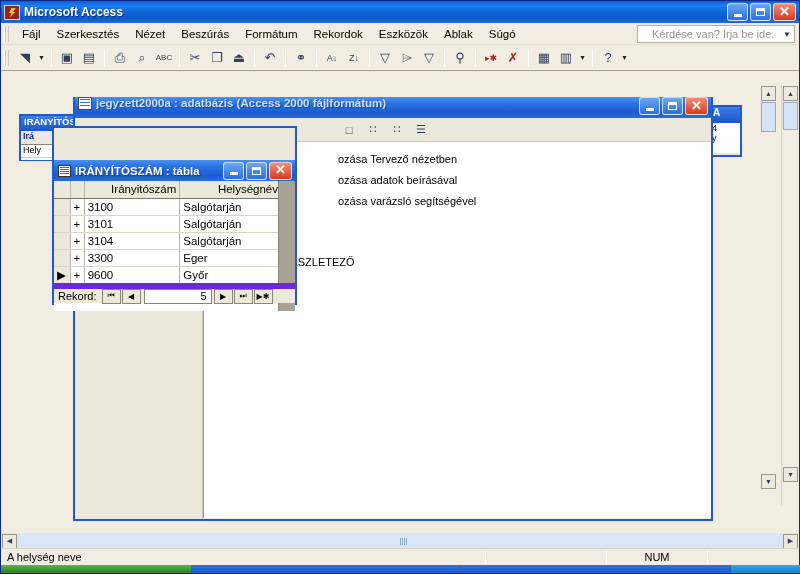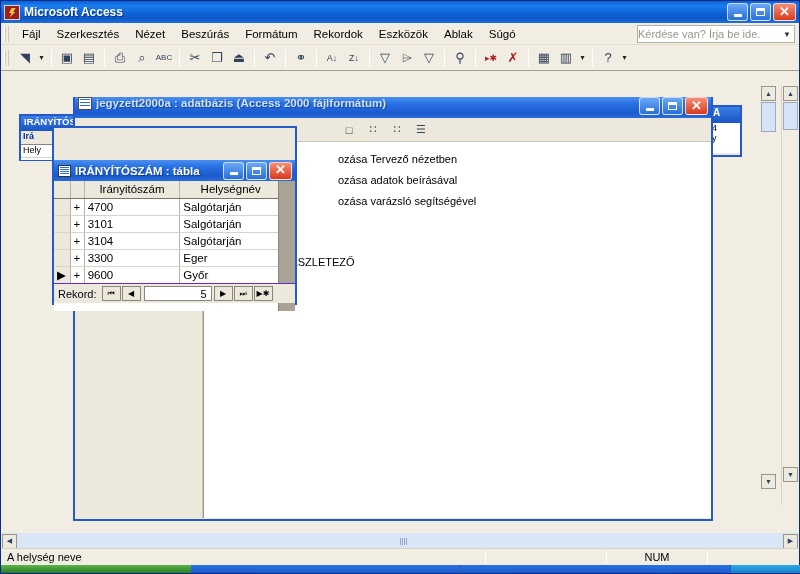--- a/index.html
+++ b/index.html
@@ -67,21 +67,21 @@
     background: repeating-linear-gradient(to right,#cfc9b8 0 1px, transparent 1px 3px);
     border-left: 1px solid #fff; }
   .menuitem {
     padding: 2px 8px; color: #000; font-size: 11.5px; white-space: nowrap;
   }
   .askbox {
     position: absolute; right: 4px; top: 2px; width: 158px; height: 18px;
     background: #fff; border: 1px solid #b6b0a0;
     display: flex; align-items: center;
   }
-  .askbox span { color: #9a958a; font-size: 11px; padding-left: 0; flex:1; }
+  .askbox span { color: #9a958a; font-size: 11px; padding-left: 14px; flex:1; }
   .askbox .dd { width: 14px; text-align: center; color: #333; font-size: 8px; }
 
   
   .toolbar {
     position: absolute; left: 0; top: 44px; width: 798px; height: 26px;
     background: #f1ede2;
     display: flex; align-items: center;
     border-bottom: 1px solid #a6a08f;
   }
   .tb-sep { width: 1px; height: 18px; background: #c9c3b2; margin: 0 4px;
@@ -212,36 +212,36 @@
 
   .grid { background:#fff; height: 130px; position:relative; overflow:hidden; }
   table.ds { border-collapse: collapse; width: 228px; table-layout: fixed; }
   table.ds th, table.ds td {
     height: 17px; font-size: 11.5px; padding: 0 3px; text-align: left;
     border-right: 1px solid #b8b4a8; border-bottom: 1px solid #d8d4c8;
     overflow: hidden; white-space: nowrap;
   }
   table.ds th {
     background: #ece8dc; border-bottom: 1px solid #7a7568; font-weight: normal;
-    text-align: center;
+    text-align: right;
   }
   col.c-sel { width: 16px; }
   col.c-exp { width: 14px; }
   col.c-zip { width: 95px; }
   col.c-city { width: 101px; }
   td.sel-col { background:#ece8dc; text-align:center; padding:0; color:#000; font-size:9px; }
   td.exp-col { text-align:center; padding:0; font-size:11px; color:#000; }
   .scrollstrip {
     position:absolute; right:0; top:0; width:17px; height:130px; background:#a9a395;
     border-left:1px solid #8a8578;
   }
   .tbl-nav {
     position:absolute; left:0; bottom:0; width:241px; height:20px;
     background:#ece8dc; display:flex; align-items:center; padding-left:4px; gap:0;
-    border-top:1px solid #6d28d9;
+    border-top:6px solid #6d28d9;
   }
   .nav-lbl { font-size:11px; margin-right:5px; }
   .nav-btn {
     width:19px; height:15px; border:1px solid #8a8578; background:#ece8dc;
     display:flex; align-items:center; justify-content:center; font-size:8px;
     margin-right:1px; color:#000;
   }
   .nav-num {
     width:68px; height:15px; border:1px solid #8a8578; background:#fff;
     text-align:right; font-size:11px; padding-right:4px; margin:0 2px;
@@ -486,21 +486,21 @@
             <th></th>
             <th></th>
             <th>Irányitószám</th>
             <th>Helységnév</th>
           </tr>
         </thead>
         <tbody>
           <tr>
             <td class="sel-col"></td>
             <td class="exp-col">+</td>
-            <td>4700</td>
+            <td>3100</td>
             <td>Salgótarján</td>
           </tr>
           <tr>
             <td class="sel-col"></td>
             <td class="exp-col">+</td>
             <td>3101</td>
             <td>Salgótarján</td>
           </tr>
           <tr>
             <td class="sel-col"></td>

